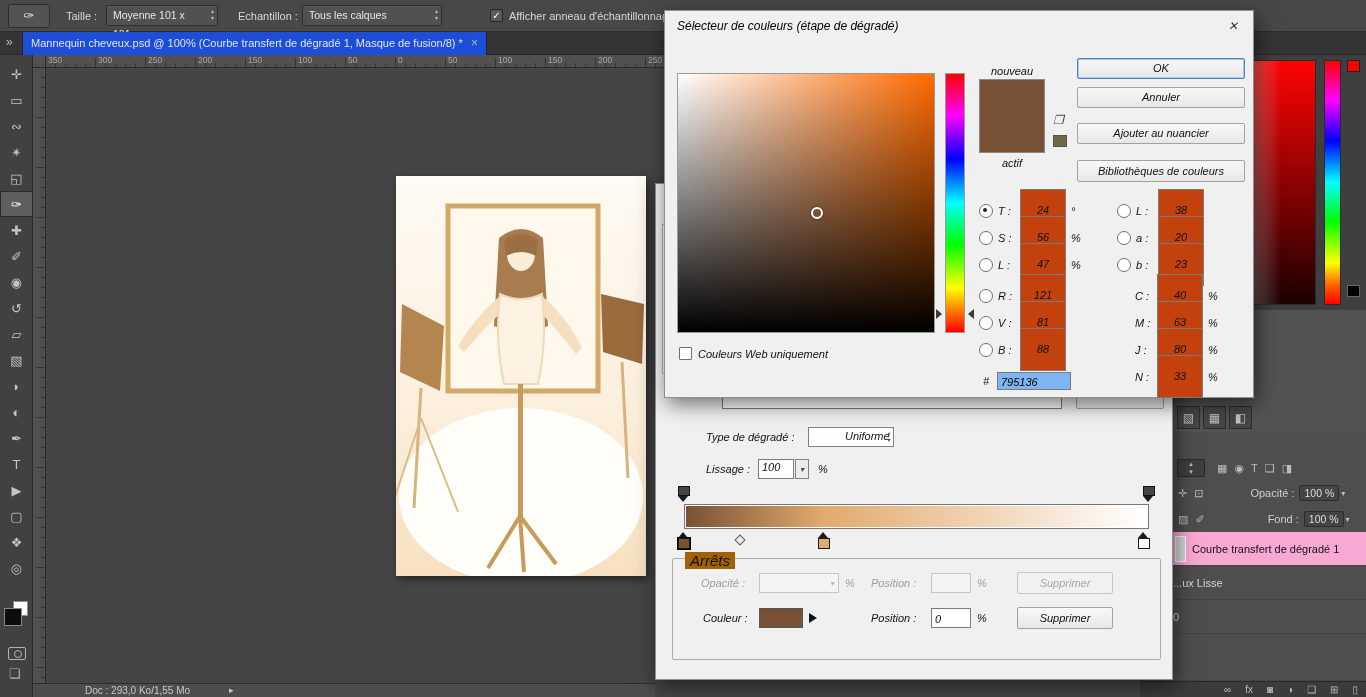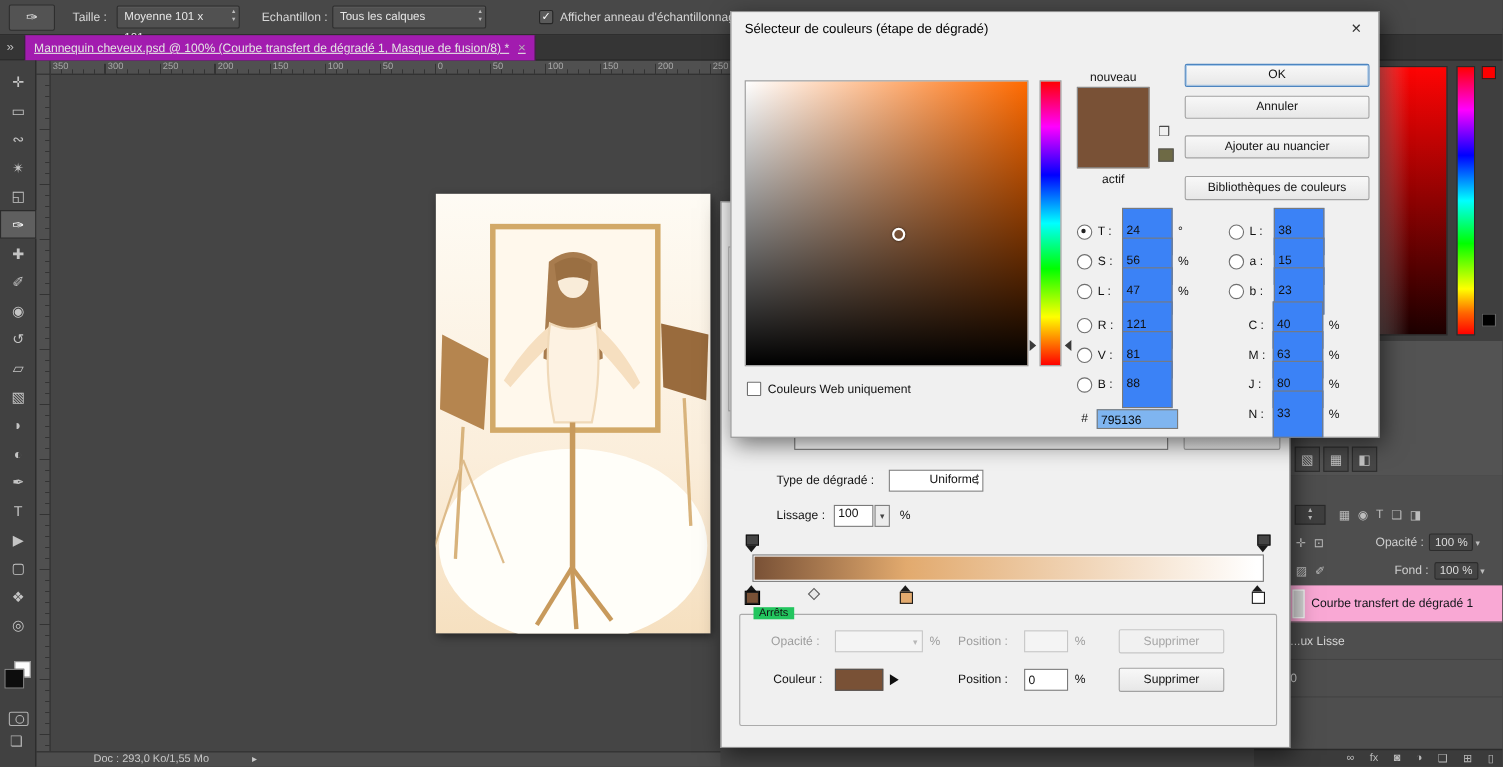--- a/index.html
+++ b/index.html
@@ -11,22 +11,22 @@
   .opt-label{font-size:11px;color:#d8d8d8;line-height:32px;}
   .opt-combo{height:21px;top:5px;background:#515151;border:1px solid #2e2e2e;border-radius:2px;
              color:#e6e6e6;font-size:10.5px;line-height:19px;padding:0 16px 0 6px;box-shadow:inset 0 1px 0 rgba(255,255,255,.06);}
   .updown{position:absolute;right:3px;top:2px;font-size:6px;line-height:7px;color:#bdbdbd;text-align:center;}
   .toolicon-box{left:8px;top:4px;width:42px;height:24px;background:#535353;border:1px solid #2e2e2e;border-radius:2px;
                 color:#e0e0e0;font-size:13px;text-align:center;line-height:22px;}
   .opt-check{left:490px;top:9px;width:13px;height:13px;background:#5a5a5a;border:1px solid #262626;border-radius:2px;
              color:#fff;font-size:10px;line-height:12px;text-align:center;}
   
   #tab-bar{left:0;top:32px;width:1366px;height:23px;background:#353535;border-bottom:1px solid #272727;z-index:3;}
-  #doc-tab{left:22px;top:0;height:23px;background:#a21caf;border-right:1px solid #262626;border-left:1px solid #262626;
-           color:#e4e4e4;font-size:11px;line-height:23px;padding:0 8px;white-space:nowrap;text-decoration:underline;}
+  #doc-tab{left:22px;top:0;height:23px;background:#1d4ed8;border-right:1px solid #262626;border-left:1px solid #262626;
+           color:#e4e4e4;font-size:11px;line-height:23px;padding:0 8px;white-space:nowrap;}
   .tab-close{color:#b5b5b5;margin-left:8px;font-size:12px;}
   #collapse-chevron{left:6px;top:3px;color:#bdbdbd;font-size:12px;}
   
   #toolbox{left:0;top:55px;width:33px;height:642px;background:#414141;border-right:1px solid #2a2a2a;z-index:3;}
   #tool-list{position:absolute;left:0;top:6px;width:33px;}
   .tool{width:33px;height:26px;display:flex;align-items:center;justify-content:center;color:#c4c4c4;font-size:13px;cursor:pointer;}
   .tool.selected{background:#5f5f5f;color:#ffffff;box-shadow:inset 0 0 0 1px #2b2b2b;}
   .fg-square{left:4px;top:553px;width:18px;height:18px;background:#0d0d0d;border:1px solid #8a8a8a;}
   .bg-square{left:13px;top:546px;width:15px;height:15px;background:#fdfdfd;border:1px solid #8a8a8a;}
   .qmask{left:8px;top:592px;width:18px;height:13px;border:1px solid #b2b2b2;border-radius:2px;}
@@ -40,21 +40,21 @@
     border-bottom:1px solid #2c2c2c;white-space:nowrap;overflow:hidden;z-index:2;}
   .rtick{display:inline-block;width:50px;font-size:8.5px;color:#a8a8a8;padding-left:2px;box-sizing:border-box;vertical-align:top;}
   #vruler{left:33px;top:68px;width:13px;height:615px;background-color:#505050;
     background-image:repeating-linear-gradient(to bottom,transparent 0 9px,#333 9px 10px),repeating-linear-gradient(to bottom,transparent 0 49px,#333 49px 50px);
     background-size:4px 100%,9px 100%;background-position:top right,top right;background-repeat:no-repeat;
     border-right:1px solid #2c2c2c;z-index:2;}
   
   #canvas{left:46px;top:68px;width:1320px;height:615px;background:#454545;z-index:1;}
   #doc-image{left:350px;top:108px;width:250px;height:400px;box-shadow:2px 3px 8px rgba(0,0,0,.5);}
   
-  .dialog{background:#f0f0f0;border:1px solid #8f8f8f;box-shadow:3px 6px 20px rgba(0,0,0,.55);}
+  .dialog{background:#f0f0f0;border:1px solid #8f8f8f;box-shadow:3px 6px 20px rgba(0,0,0,.55);font-style:italic;}
   #gradient-editor{left:655px;top:183px;width:518px;height:497px;z-index:5;}
   #color-picker{left:664px;top:10px;width:590px;height:388px;z-index:10;}
   .dlg-title{position:absolute;left:12px;top:8px;font-size:12px;color:#000;}
   .dlg-close{position:absolute;right:8px;top:6px;width:24px;height:18px;text-align:center;font-size:12px;color:#333;line-height:18px;}
   .lbl{font-size:11px;color:#111;}
   .dlbl{font-size:11px;color:#9d9d9d;}
   .field{background:#fff;border:1px solid #7a7a7a;font-size:11px;color:#111;padding:1px 3px;}
   .fielddis{background:#f4f4f4;border:1px solid #c6c6c6;}
   .dlg-btn{background:linear-gradient(#f8f8f8,#e7e7e7);border:1px solid #a2a2a2;border-radius:2px;
            font-size:11px;color:#111;text-align:center;}
@@ -67,21 +67,21 @@
   #cp-hue{left:280px;top:62px;width:20px;height:260px;border:1px solid #9a9a9a;
     background:linear-gradient(to bottom,#f00 0%,#f0f 16%,#00f 33%,#0ff 50%,#0f0 66%,#ff0 83%,#f00 100%);}
   .hue-arrow-l{left:271px;top:298px;width:0;height:0;border-left:6px solid #3a3a3a;border-top:5px solid transparent;border-bottom:5px solid transparent;}
   .hue-arrow-r{left:303px;top:298px;width:0;height:0;border-right:6px solid #3a3a3a;border-top:5px solid transparent;border-bottom:5px solid transparent;}
   #cp-swatch{left:314px;top:68px;width:66px;height:74px;border:1px solid #8a8a8a;}
   .cp-cap{left:314px;width:66px;text-align:center;font-size:11px;color:#111;}
   .radio{width:12px;height:12px;border:1px solid #6f6f6f;border-radius:50%;background:#fff;margin-right:5px;position:relative;flex:none;}
   .num-row{height:27px;display:flex;align-items:center;}
   .num-row.checked .radio::after{content:"";position:absolute;left:3px;top:3px;width:4px;height:4px;border-radius:50%;background:#222;}
   .nlabel{width:22px;font-size:11px;color:#111;flex:none;}
-  .nfield{width:38px;height:17px;background:#3b82f6;border:1px solid #7a7a7a;font-size:11px;color:#111;padding:12px 3px;margin-right:5px;flex:none;line-height:17px;}
+  .nfield{width:38px;height:17px;background:#c2410c;border:1px solid #7a7a7a;font-size:11px;color:#111;padding:12px 3px;margin-right:5px;flex:none;line-height:17px;text-align:center;}
   .nunit{font-size:11px;color:#111;}
   .no-radio-pad{padding-left:18px;}
   .hexsel{background:#7fb5f0;color:#000;}
   .checkbox{width:13px;height:13px;background:#fff;border:1px solid #707070;border-radius:1px;}
   
   #ge-presets{left:6px;top:40px;width:500px;height:150px;background:#fbfbfb;border:1px solid #b3b3b3;}
   .ge-combo{background:#fff;border:1px solid #808080;font-size:11px;color:#111;padding:2px 14px 0 5px;}
   #grad-bar-wrap{left:28px;top:320px;width:465px;height:25px;border:1px solid #777;background:#fff;padding:1px;}
   #grad-bar{width:100%;height:100%;}
   #ostop-zone{left:28px;top:302px;width:465px;height:16px;}
@@ -89,21 +89,21 @@
   .ostop-box{display:block;width:10px;height:8px;background:#454545;border:1px solid #111;}
   .ostop-tri{display:block;width:0;height:0;border-left:5px solid transparent;border-right:5px solid transparent;border-top:6px solid #1a1a1a;}
   #cstop-zone{left:28px;top:348px;width:465px;height:18px;}
   .cstop{position:absolute;top:0;width:12px;}
   .cstop-tri{display:block;width:0;height:0;border-left:5px solid transparent;border-right:5px solid transparent;border-bottom:6px solid #1a1a1a;}
   .cstop-box{display:block;width:10px;height:9px;border:1px solid #1a1a1a;}
   .cstop.selected .cstop-box{outline:1px solid #000;}
   #mid-zone{left:28px;top:352px;width:465px;height:10px;}
   #grad-mid{position:absolute;width:6px;height:6px;background:#e9e9e9;border:1px solid #5d5d5d;transform:rotate(45deg);}
   #arrets-box{left:16px;top:374px;width:489px;height:102px;border:1px solid #ababab;border-radius:2px;}
-  #arrets-legend{position:absolute;left:12px;top:-7px;background:#22c55e;padding:0 5px;font-size:10px;color:#111;}
+  #arrets-legend{position:absolute;left:12px;top:-7px;background:#a16207;padding:0 5px;font-size:15px;color:#111;}
   .tri-right{width:0;height:0;border-left:8px solid #101010;border-top:5px solid transparent;border-bottom:5px solid transparent;}
   
   #tr-bar{left:1253px;top:0;width:113px;height:27px;background:#3a3a3a;border-bottom:1px solid #282828;z-index:2;}
   #color-panel{left:1248px;top:27px;width:118px;height:283px;background:#3f3f3f;z-index:2;}
   #cpanel-field{left:5px;top:33px;width:63px;height:245px;border:1px solid #2a2a2a;
     background:linear-gradient(to right,rgba(255,255,255,.28),rgba(255,255,255,0) 45%),linear-gradient(to bottom,#ff0404,#1c0000);}
   #cpanel-hue{left:76px;top:33px;width:17px;height:245px;border:1px solid #2a2a2a;
     background:linear-gradient(to bottom,#f00 0%,#f0f 16%,#00f 33%,#0ff 50%,#0f0 66%,#ff0 83%,#f60 92%,#f00 100%);}
   #mid-right{left:1173px;top:310px;width:193px;height:122px;background:#535353;z-index:2;}
   .mini-ic{width:21px;height:21px;background:#474747;border:1px solid #2d2d2d;color:#c3c3c3;font-size:12px;
@@ -398,21 +398,21 @@
   <div class="abs" style="left:452px;top:186px;">
     <div class="num-row">
         <span class="radio"></span>
         <span class="nlabel">L :</span>
         <span class="nfield">38</span>
         <span class="nunit"></span>
       </div>
       <div class="num-row">
         <span class="radio"></span>
         <span class="nlabel">a :</span>
-        <span class="nfield">15</span>
+        <span class="nfield">20</span>
         <span class="nunit"></span>
       </div>
       <div class="num-row">
         <span class="radio"></span>
         <span class="nlabel">b :</span>
         <span class="nfield">23</span>
         <span class="nunit"></span>
       </div>
   </div>
   <div class="abs" style="left:452px;top:271px;">

